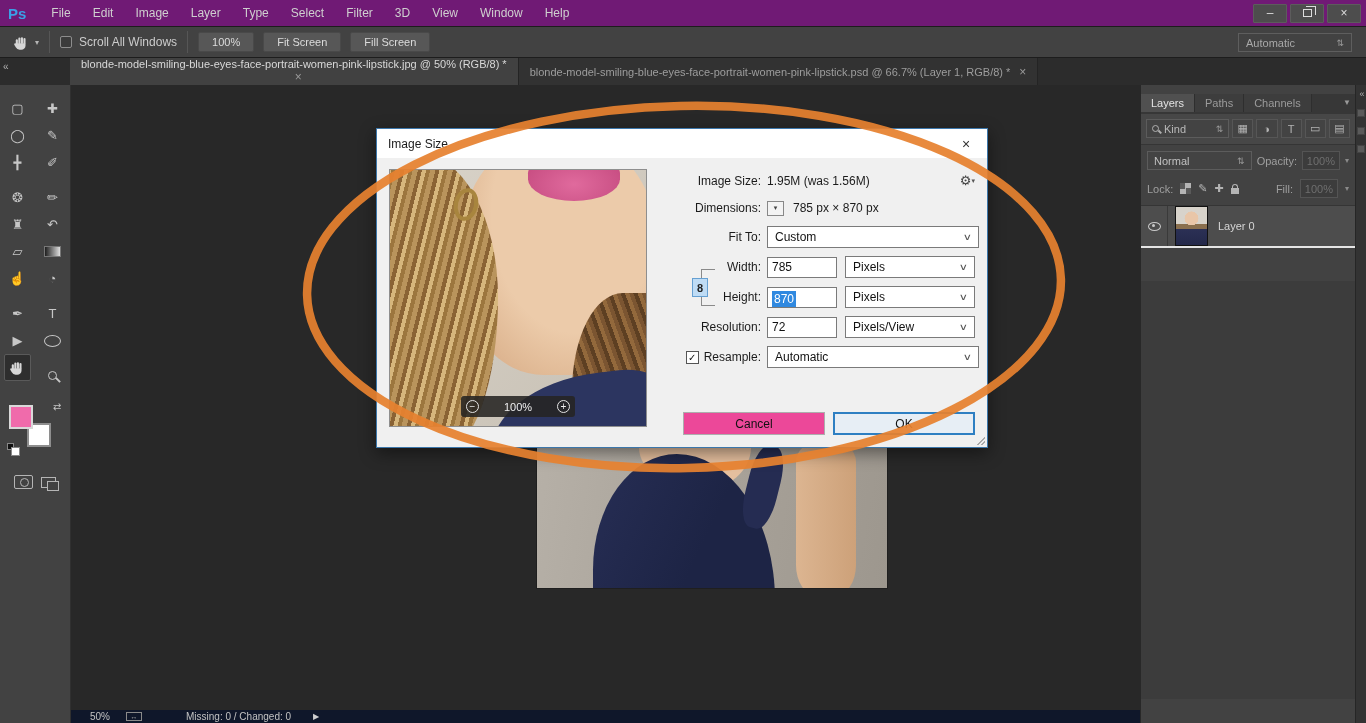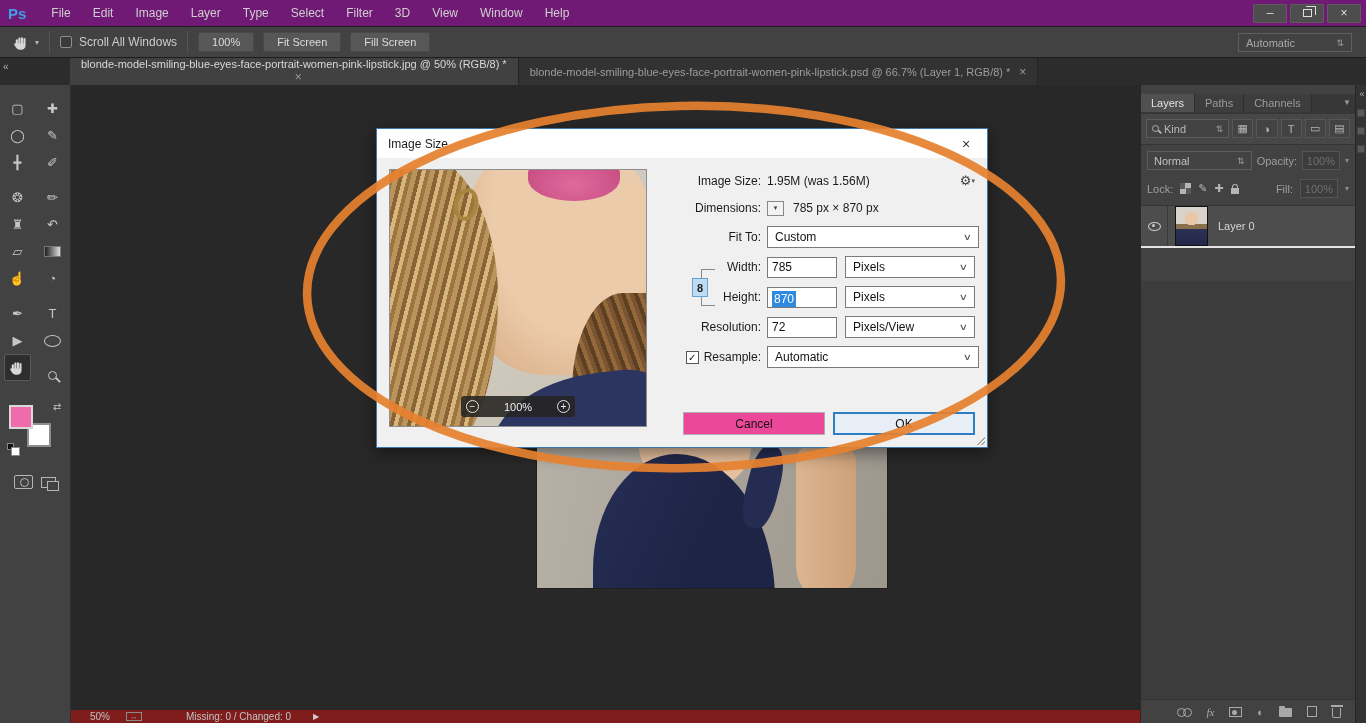--- a/index.html
+++ b/index.html
@@ -139,21 +139,21 @@
   .adjglyph{color:#a9a9a9;font-size:11px;}
   .i-folder{width:13px;height:9px;background:#a9a9a9;position:relative;border-radius:1px;margin-top:2px;}
   .i-folder::before{content:"";position:absolute;left:0;top:-2px;width:6px;height:2px;background:#a9a9a9;border-radius:1px 1px 0 0;}
   .i-newlayer{width:10px;height:11px;border:1px solid #a9a9a9;background:#424242;}
   .i-trash{width:9px;height:10px;border:1px solid #a9a9a9;border-top:none;border-radius:0 0 2px 2px;position:relative;margin-top:3px;}
   .i-trash::before{content:"";position:absolute;left:-2.5px;top:-3px;width:12px;height:1.5px;background:#a9a9a9;}
   .right-strip{position:absolute;right:0;top:85px;bottom:0;width:11px;background:#333;border-left:1px solid #262626;z-index:6;display:flex;flex-direction:column;align-items:center;gap:10px;padding-top:4px;}
   .strip-collapse{color:#b0b0b0;font-size:9px;letter-spacing:-2px;}
   .strip-sq{width:8px;height:8px;background:#5a5a5a;border:1px solid #444;}
   
-  .statusbar{position:absolute;left:71px;bottom:0;width:1069px;height:14px;background:#7f1d1d;border-top:1px solid #282828;display:flex;align-items:center;font-size:10px;color:#c2c2c2;gap:16px;padding-left:19px;z-index:5;}
+  .statusbar{position:absolute;left:71px;bottom:0;width:1069px;height:14px;background:#0f172a;border-top:1px solid #282828;display:flex;align-items:center;font-size:10px;color:#c2c2c2;gap:16px;padding-left:19px;z-index:5;}
   .sb-box{width:16px;height:9px;border:1px solid #8a8a8a;color:#aaa;font-size:7px;display:flex;align-items:center;justify-content:center;}
   .sb-status{margin-left:28px;}
   .sb-arrow{color:#cfcfcf;font-size:8px;margin-left:6px;}
   
   .annotation{position:absolute;left:0;top:0;width:1366px;height:723px;z-index:50;pointer-events:none;}
 </style>
 </head>
 <body>
 
 <svg width="0" height="0" style="position:absolute">
@@ -459,29 +459,20 @@
     <span class="valarrow">▾</span>
   </div>
   <div class="layer-row">
     <span class="eye-cell">
         <span class="i-eye"></span>
       </span>
     <span class="thumb"></span>
     <span class="layer-name">Layer 0</span>
   </div>
   <div class="lp-empty"></div>
-  <div class="lp-bottom">
-    <span class="i-link"></span>
-    <span class="fx">fx</span>
-    <span class="i-maskicon"></span>
-    <span class="adjglyph">◐</span>
-    <span class="i-folder"></span>
-    <span class="i-newlayer"></span>
-    <span class="i-trash"></span>
-  </div>
 </aside>
 
 <div class="right-strip">
   <span class="strip-collapse">«</span>
   <span class="strip-sq"></span>
   <span class="strip-sq"></span>
   <span class="strip-sq"></span>
 </div>
 
 <footer class="statusbar">

